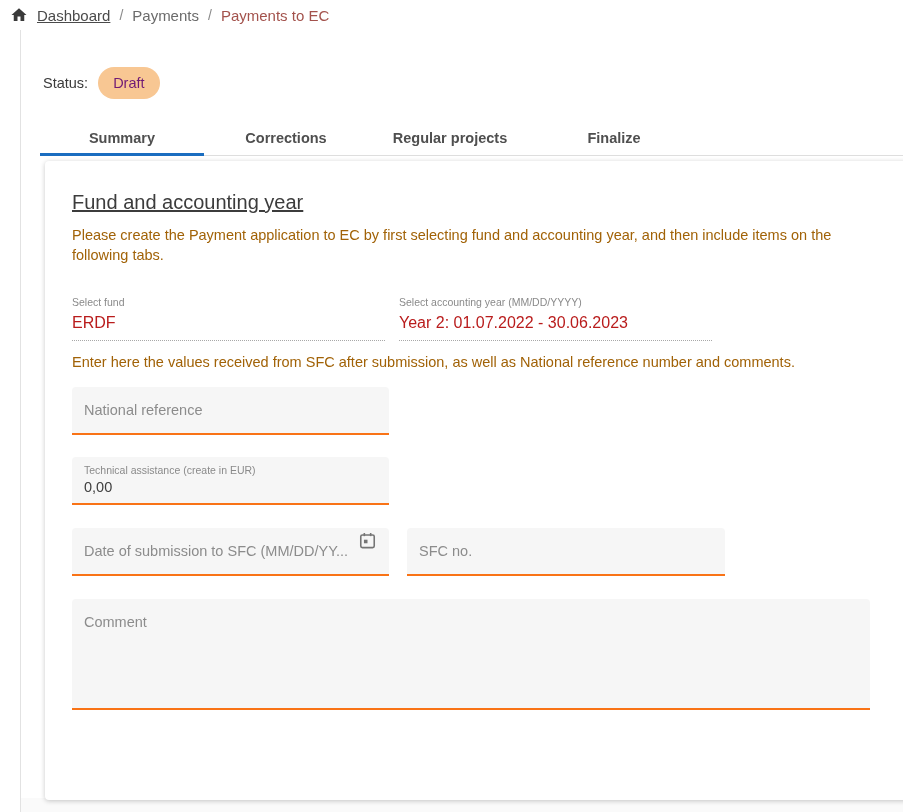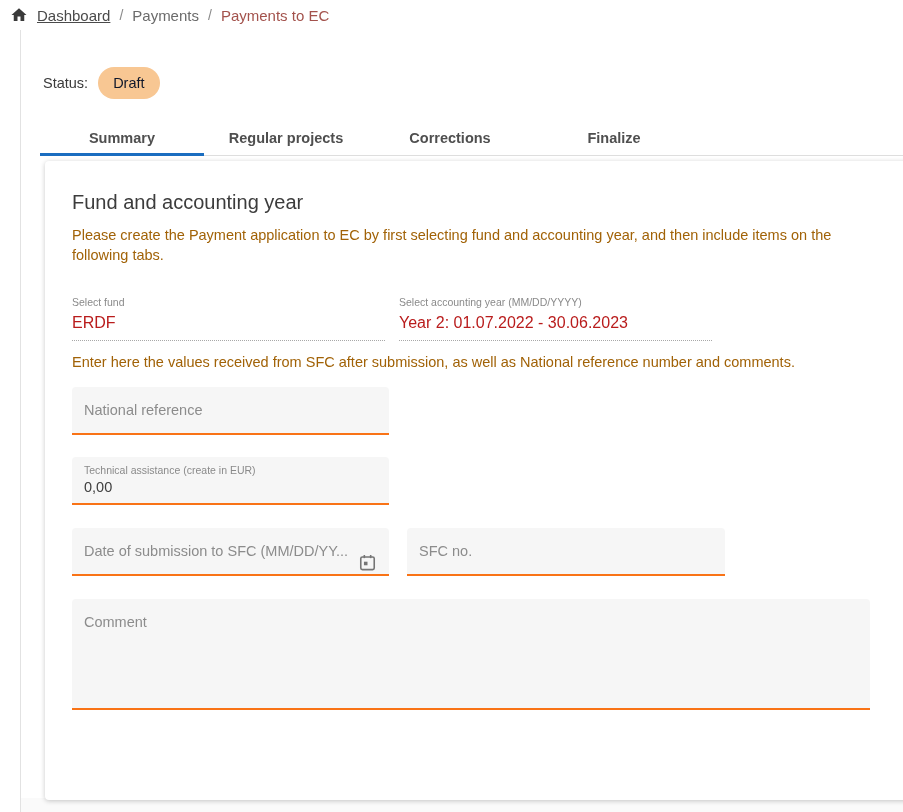--- a/index.html
+++ b/index.html
@@ -27,21 +27,21 @@
   
   .pane {
     margin-left: 20px; border-left: 1px solid #e2e2e2;
     height: 782px; background: #fff; position: relative; overflow: hidden;
   }
 
   
   .status-row { display: flex; align-items: center; gap: 10px; padding: 36px 0 0 22px; height: 69px; }
   .status-label { font-size: 14.5px; color: #3a3a3a; }
   .status-badge {
-    background: #f8c793; color: #0f172a; border-radius: 17px;
+    background: #f8c793; color: #701a75; border-radius: 17px;
     padding: 8px 15px; font-size: 14.5px; line-height: 16px;
   }
 
   
   .tabs-row {
     display: flex; margin: 26px 0 0 19px; height: 31px;
     border-bottom: 1px solid #dedede; position: relative;
   }
   .tab {
     width: 164px; text-align: center; font-size: 14.5px; color: #4f4f4f;
@@ -55,21 +55,21 @@
   
   .card {
     position: relative; z-index: 1;
     margin: 5px -12px 0 24px; height: 639px;
     background: #fff; border-radius: 4px;
     box-shadow: 0 1px 5px rgba(0,0,0,0.22);
     padding: 30px 45px 0 27px;
   }
   .bottom-strip { position: absolute; left: 0; right: 0; bottom: 0; height: 14px; background: #fafafa; z-index: 0; }
 
-  .section-title { font-size: 20px; font-weight: 400; color: #3c3c3c; margin: 0; }
+  .section-title { font-size: 20px; font-weight: 400; color: #3c3c3c; margin: 0; text-decoration: underline; }
   .section-title.second { margin-top: 37px; }
   .section-desc { font-size: 14.5px; color: #a16207; line-height: 20px; margin: 11px 0 0; max-width: 790px; }
 
   
   .select-row { display: flex; gap: 14px; margin-top: 31px; }
   .select-field { width: 313px; border-bottom: 1px dotted #a8a8a8; padding-bottom: 9px; cursor: pointer; }
   .mini-label { display: block; font-size: 10.5px; color: #8a8a8a; line-height: 12px; }
   .select-value { font-size: 16px; color: #b91c1c; margin-top: 6px; line-height: 17px; }
 
   
@@ -83,21 +83,21 @@
   }
   .filled input::placeholder, .filled textarea::placeholder { color: #8c8c8c; opacity: 1; }
 
   .input-plain { width: 317px; height: 48px; margin-top: 15px; }
   .input-plain input { width: 100%; height: 100%; padding: 0 12px; }
 
   .input-labeled { width: 317px; height: 48px; margin-top: 22px; padding: 7px 12px 0; }
   .input-labeled input { width: 100%; padding: 0; margin-top: 3px; display: block; }
 
   .date-row { display: flex; gap: 18px; margin-top: 23px; }
-  .date-field { width: 317px; height: 48px; display: flex; align-items: flex-end; padding-right: 10px; }
+  .date-field { width: 317px; height: 48px; display: flex; align-items: flex-start; padding-right: 10px; }
   .date-field input { flex: 1; min-width: 0; height: 100%; padding: 0 2px 0 12px; white-space: nowrap; overflow: hidden; }
   .icon-btn { width: 24px; height: 24px; border: none; background: transparent; padding: 0; cursor: pointer; display: flex; align-items: center; justify-content: center; }
   .sfc-field { width: 318px; height: 48px; }
   .sfc-field input { width: 100%; height: 100%; padding: 0 12px; }
 
   .comment-field { width: 798px; height: 111px; margin-top: 23px; }
   .comment-field textarea { width: 100%; height: 100%; resize: none; padding: 15px 12px; border-radius: 4px 4px 0 0; }
 </style>
 </head>
 <body>
@@ -117,22 +117,22 @@
 
 <div class="pane">
 
   <div class="status-row">
     <span class="status-label">Status:</span>
     <span class="status-badge">Draft</span>
   </div>
 
   <nav class="tabs-row">
     <div class="tab active">Summary</div>
+    <div class="tab">Corrections</div>
     <div class="tab">Regular projects</div>
-    <div class="tab">Corrections</div>
     <div class="tab">Finalize</div>
   </nav>
 
   <section class="card">
 
     <h1 class="section-title">Fund and accounting year</h1>
     <p class="section-desc">Please create the Payment application to EC by first selecting fund and accounting year, and then include items on the following tabs.</p>
 
     <div class="select-row">
       <div class="select-field">

